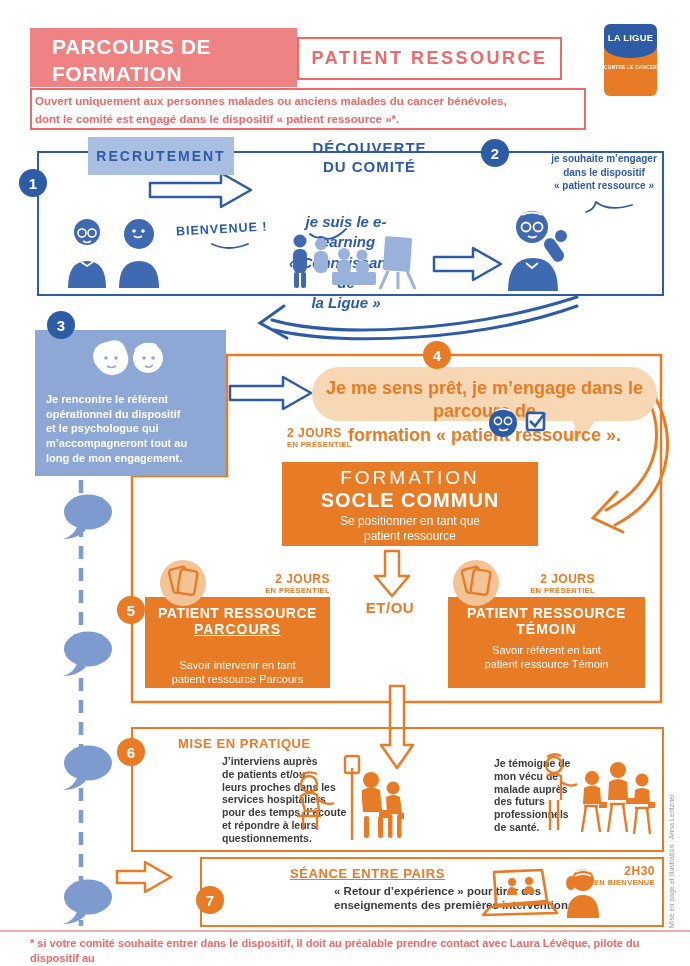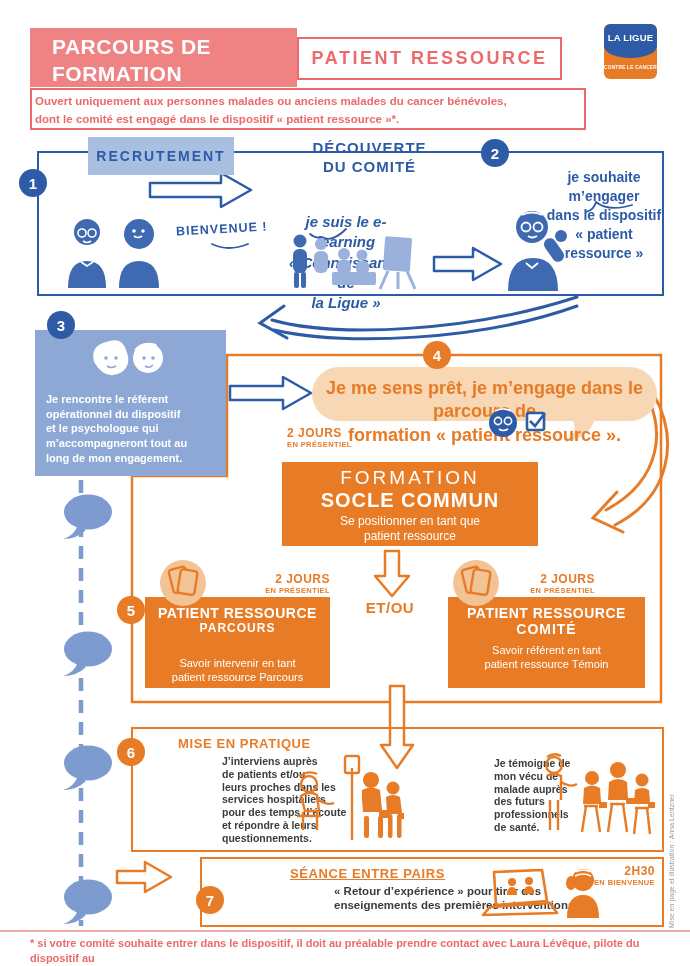--- a/index.html
+++ b/index.html
@@ -88,21 +88,21 @@
 
   <div class="abs z2" style="left:30px;top:28px;width:267px;height:59px;background:#ef8282;">
     <div class="pre b" style="color:#fff;font-size:21px;line-height:1.3;letter-spacing:0.5px;padding:5px 0 0 22px;">PARCOURS DE
 FORMATION</div>
   </div>
   <div class="abs z2" style="left:297px;top:37px;width:261px;height:39px;background:#fff;border:2.5px solid #ec6a6a;
               display:flex;align-items:center;justify-content:center;">
     <div class="b pink" style="font-size:18px;letter-spacing:2.5px;">PATIENT RESSOURCE</div>
   </div>
 
-  <div class="abs z2" style="left:604px;top:24px;width:53px;height:55px;background:#e87b25;border-radius:6px;overflow:hidden;">
+  <div class="abs z2" style="left:604px;top:24px;width:53px;height:72px;background:#e87b25;border-radius:6px;overflow:hidden;">
     <div class="abs" style="left:0;top:0;width:53px;height:34px;background:#2d5ba6;border-radius:6px 6px 50% 50%/6px 6px 35% 35%;"></div>
     <div class="abs b ctr" style="left:0;top:8px;width:53px;color:#fff;font-size:9.5px;letter-spacing:0.2px;">LA LIGUE</div>
     <div class="abs b ctr" style="left:0;top:41px;width:53px;color:#fff;font-size:4.8px;letter-spacing:0.2px;">CONTRE LE CANCER</div>
   </div>
 
   <div class="abs z2" style="left:30px;top:88px;width:552px;height:38px;border:2.5px solid #ec6a6a;background:#fff;">
     <div class="pre b pink" style="font-size:11.5px;line-height:1.55;padding:3px 0 0 3px;">Ouvert uniquement aux personnes malades ou anciens malades du cancer bénévoles,
 dont le comité est engagé dans le dispositif « patient ressource »*.</div>
   </div>
 
@@ -152,21 +152,21 @@
       <circle cx="74" cy="23" r="5.5"></circle>
         <rect x="68" y="29" width="13" height="13" rx="5"></rect>
       <rect x="44" y="40" width="44" height="13" rx="2"></rect>
       <rect x="96" y="5" width="27" height="34" rx="2" transform="rotate(4 109 22)"></rect>
     </g>
     <g stroke="#9ab1dc" stroke-width="3" fill="none">
       <path d="M100,39 L92,57 M119,39 L127,57 M110,40 V57"></path>
     </g>
   </svg>
 
-  <div class="abs z2 pre b blue ctr" style="left:546px;top:168px;width:116px;font-size:14px;line-height:1.35;">je souhaite m’engager
+  <div class="abs z2 pre b blue ctr" style="left:546px;top:152px;width:116px;font-size:10px;line-height:1.35;">je souhaite m’engager
 dans le dispositif
 « patient ressource »</div>
   <svg class="abs z2" style="left:498px;top:203px;" width="72" height="88" viewBox="0 0 72 88">
     <g fill="#3f69b0">
       <circle cx="34" cy="24" r="16"></circle>
       <path d="M10,88 q0,-33 25,-33 q25,0 25,33 z"></path>
       <rect x="50" y="34" width="12" height="26" rx="6" transform="rotate(-35 56 47)"></rect>
       <circle cx="63" cy="33" r="6"></circle>
     </g>
     <g fill="none" stroke="#fff" stroke-width="1.8">
@@ -240,39 +240,39 @@
       <rect x="11" y="8" width="17" height="24" rx="3" transform="rotate(-14 19 20)"></rect>
       <rect x="19" y="10" width="17" height="24" rx="3" transform="rotate(9 27 22)"></rect>
     </g>
   </svg>
   <div class="abs z2 rgt" style="left:230px;top:572px;width:100px;">
     <div class="b orange" style="font-size:12px;letter-spacing:0.5px;">2 JOURS</div>
     <div class="b orange" style="font-size:7.5px;letter-spacing:0.4px;">EN PRÉSENTIEL</div>
   </div>
   <div class="abs z2 ctr" style="left:145px;top:597px;width:185px;height:91px;background:#e87b25;color:#fff;">
     <div class="b" style="font-size:14px;letter-spacing:0.5px;margin-top:8px;">PATIENT RESSOURCE</div>
-    <div class="b" style="font-size:12px;letter-spacing:1px;">PARCOURS</div>
+    <div class="b" style="font-size:14px;letter-spacing:1px;text-decoration:underline;">PARCOURS</div>
     <div class="pre" style="font-size:11px;line-height:1.28;margin-top:21px;">Savoir intervenir en tant
 patient ressource Parcours</div>
   </div>
 
   <svg class="abs z3" style="left:453px;top:560px;" width="46" height="46" viewBox="0 0 46 46">
     <circle cx="23" cy="23" r="23" fill="#f2c395"></circle>
     <g fill="#f2c395" stroke="#e87b25" stroke-width="2.4">
       <rect x="11" y="8" width="17" height="24" rx="3" transform="rotate(-14 19 20)"></rect>
       <rect x="19" y="10" width="17" height="24" rx="3" transform="rotate(9 27 22)"></rect>
     </g>
   </svg>
   <div class="abs z2 rgt" style="left:495px;top:572px;width:100px;">
     <div class="b orange" style="font-size:12px;letter-spacing:0.5px;">2 JOURS</div>
     <div class="b orange" style="font-size:7.5px;letter-spacing:0.4px;">EN PRÉSENTIEL</div>
   </div>
   <div class="abs z2 ctr" style="left:448px;top:597px;width:197px;height:91px;background:#e87b25;color:#fff;">
     <div class="b" style="font-size:14px;letter-spacing:0.5px;margin-top:8px;">PATIENT RESSOURCE</div>
-    <div class="b" style="font-size:14px;letter-spacing:1px;">COMITÉ</div>
+    <div class="b" style="font-size:14px;letter-spacing:1px;">TÉMOIN</div>
     <div class="pre" style="font-size:11px;line-height:1.28;margin-top:6px;">Savoir référent en tant
 patient ressource Témoin</div>
   </div>
 
   <div class="abs z2" style="left:131px;top:727px;width:529px;height:121px;border:2.5px solid #e87b25;"></div>
   <div class="circle c-orange" style="left:117px;top:738px;">6</div>
   <div class="abs z3 b orange" style="left:178px;top:736px;font-size:13px;letter-spacing:0.6px;">MISE EN PRATIQUE</div>
   <div class="abs z3 pre b ink" style="left:178px;top:755px;font-size:10.5px;line-height:1.22;">J’interviens auprès
 de patients et/ou
 leurs proches dans les

